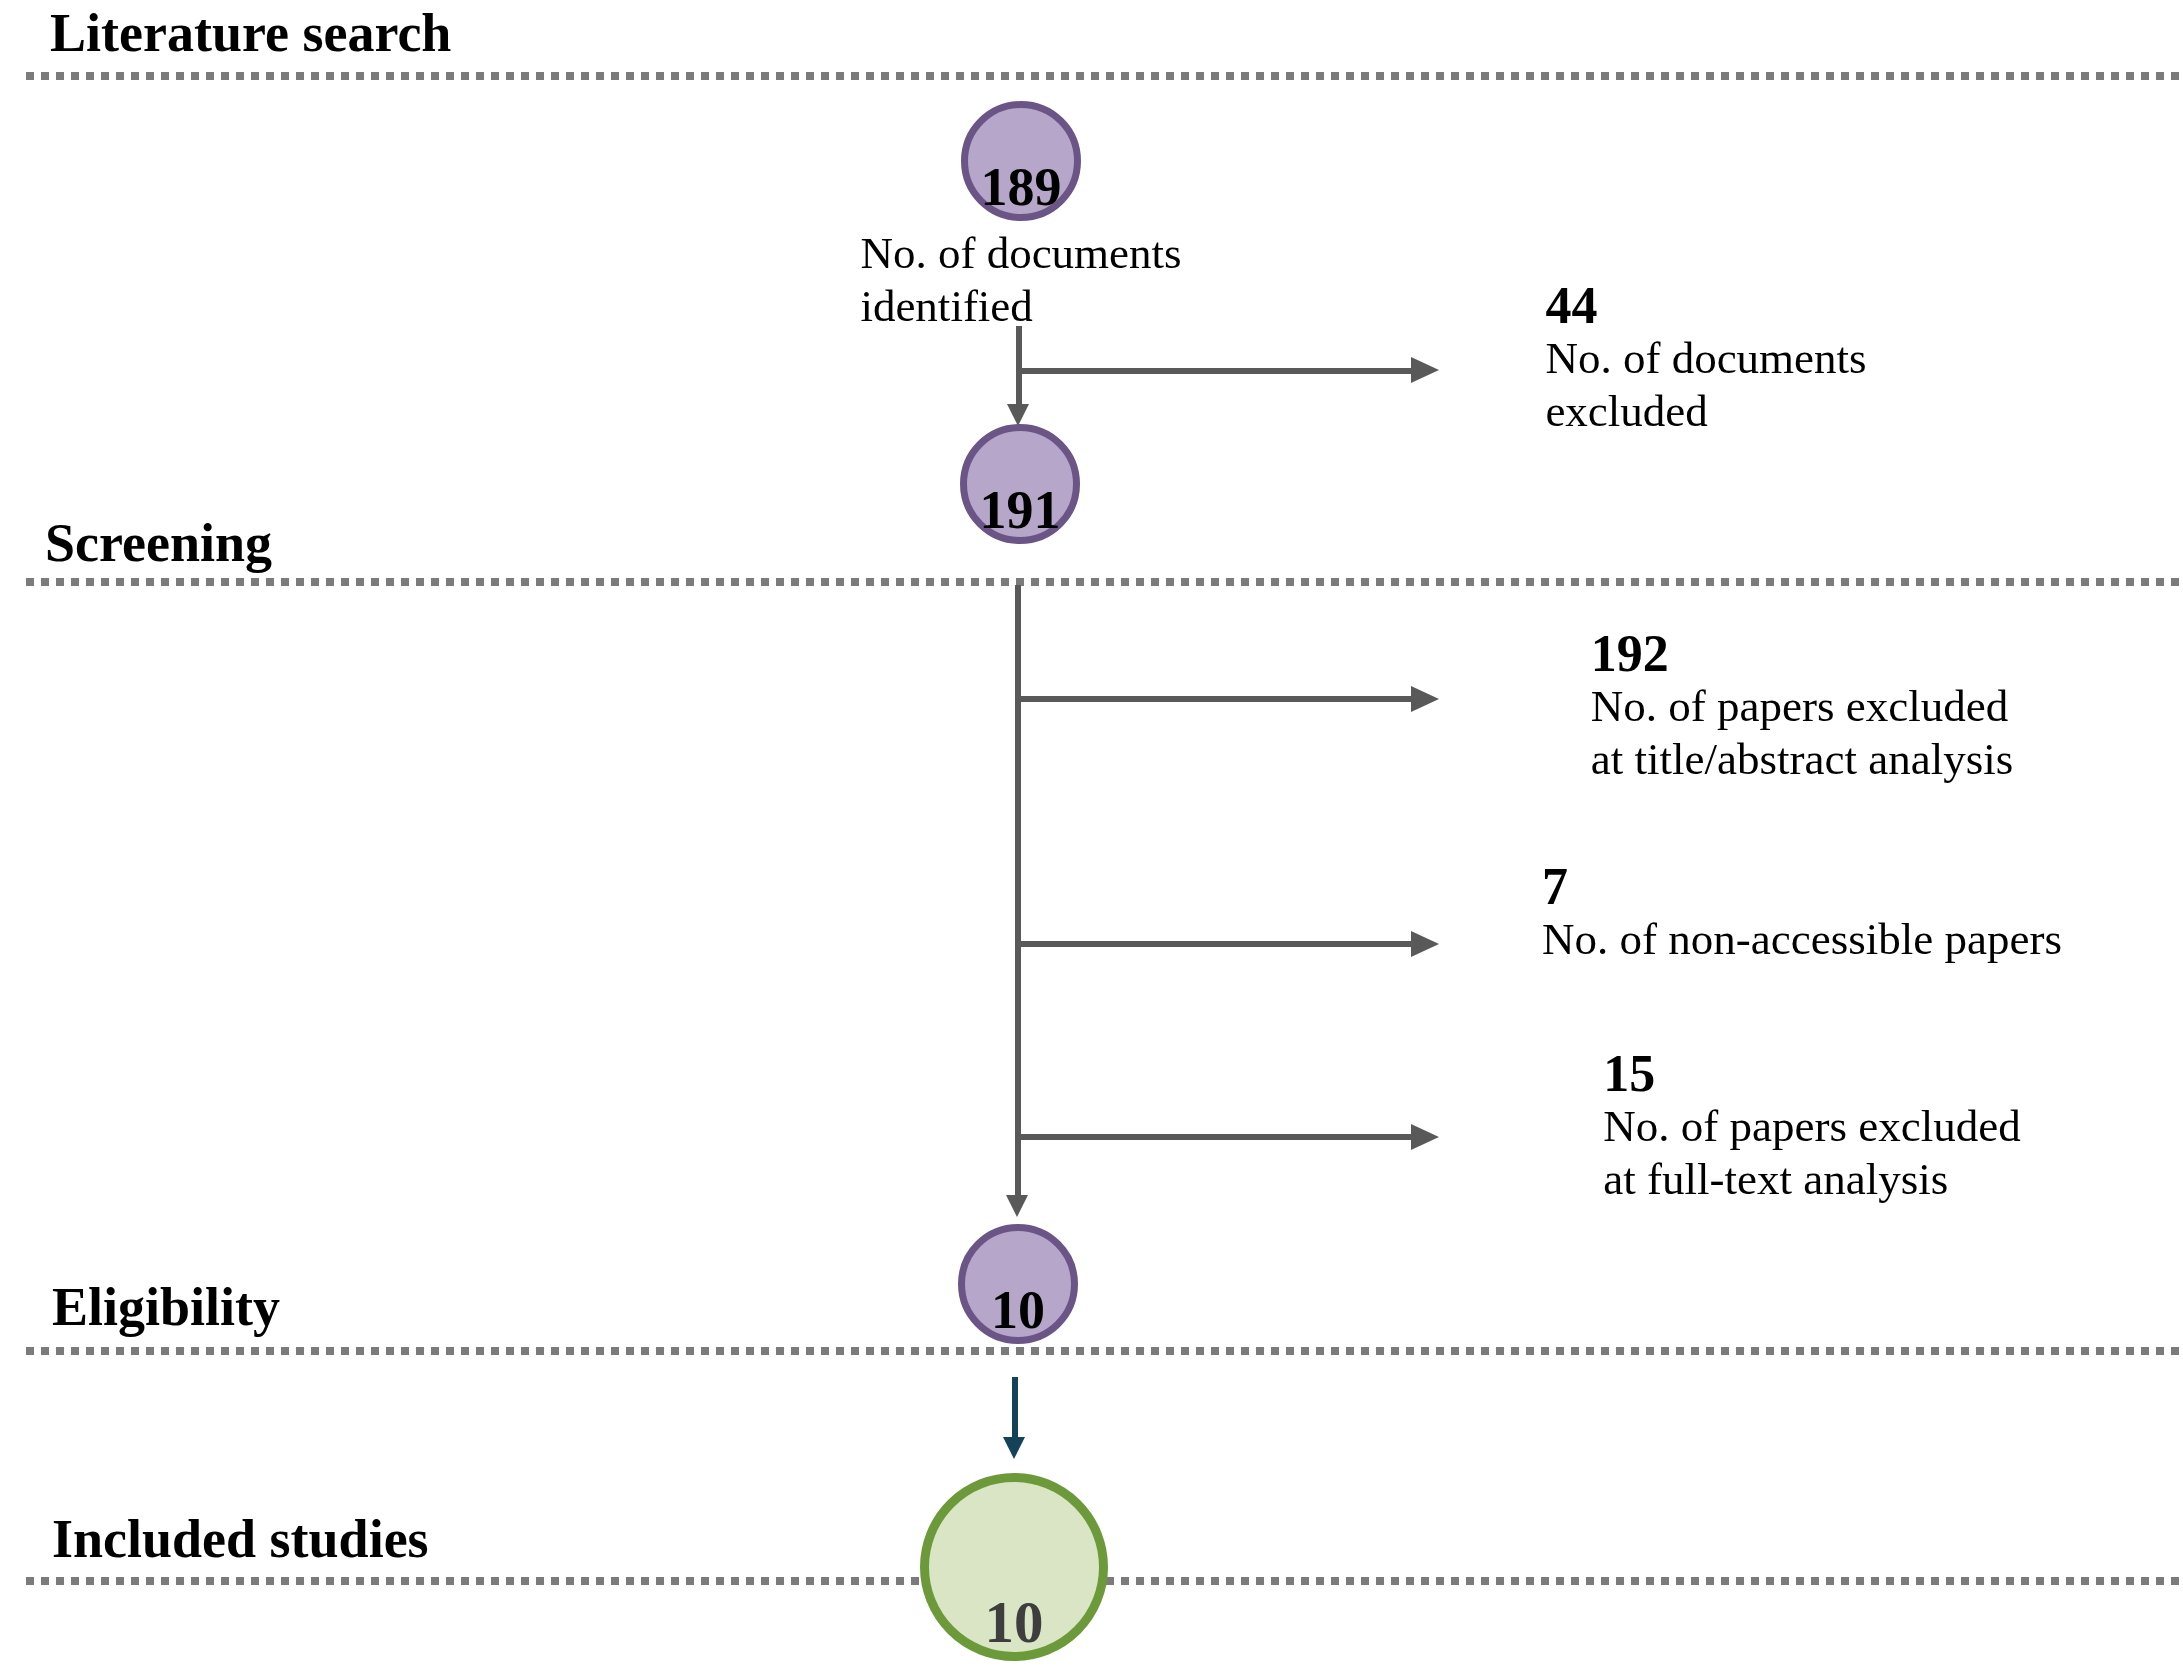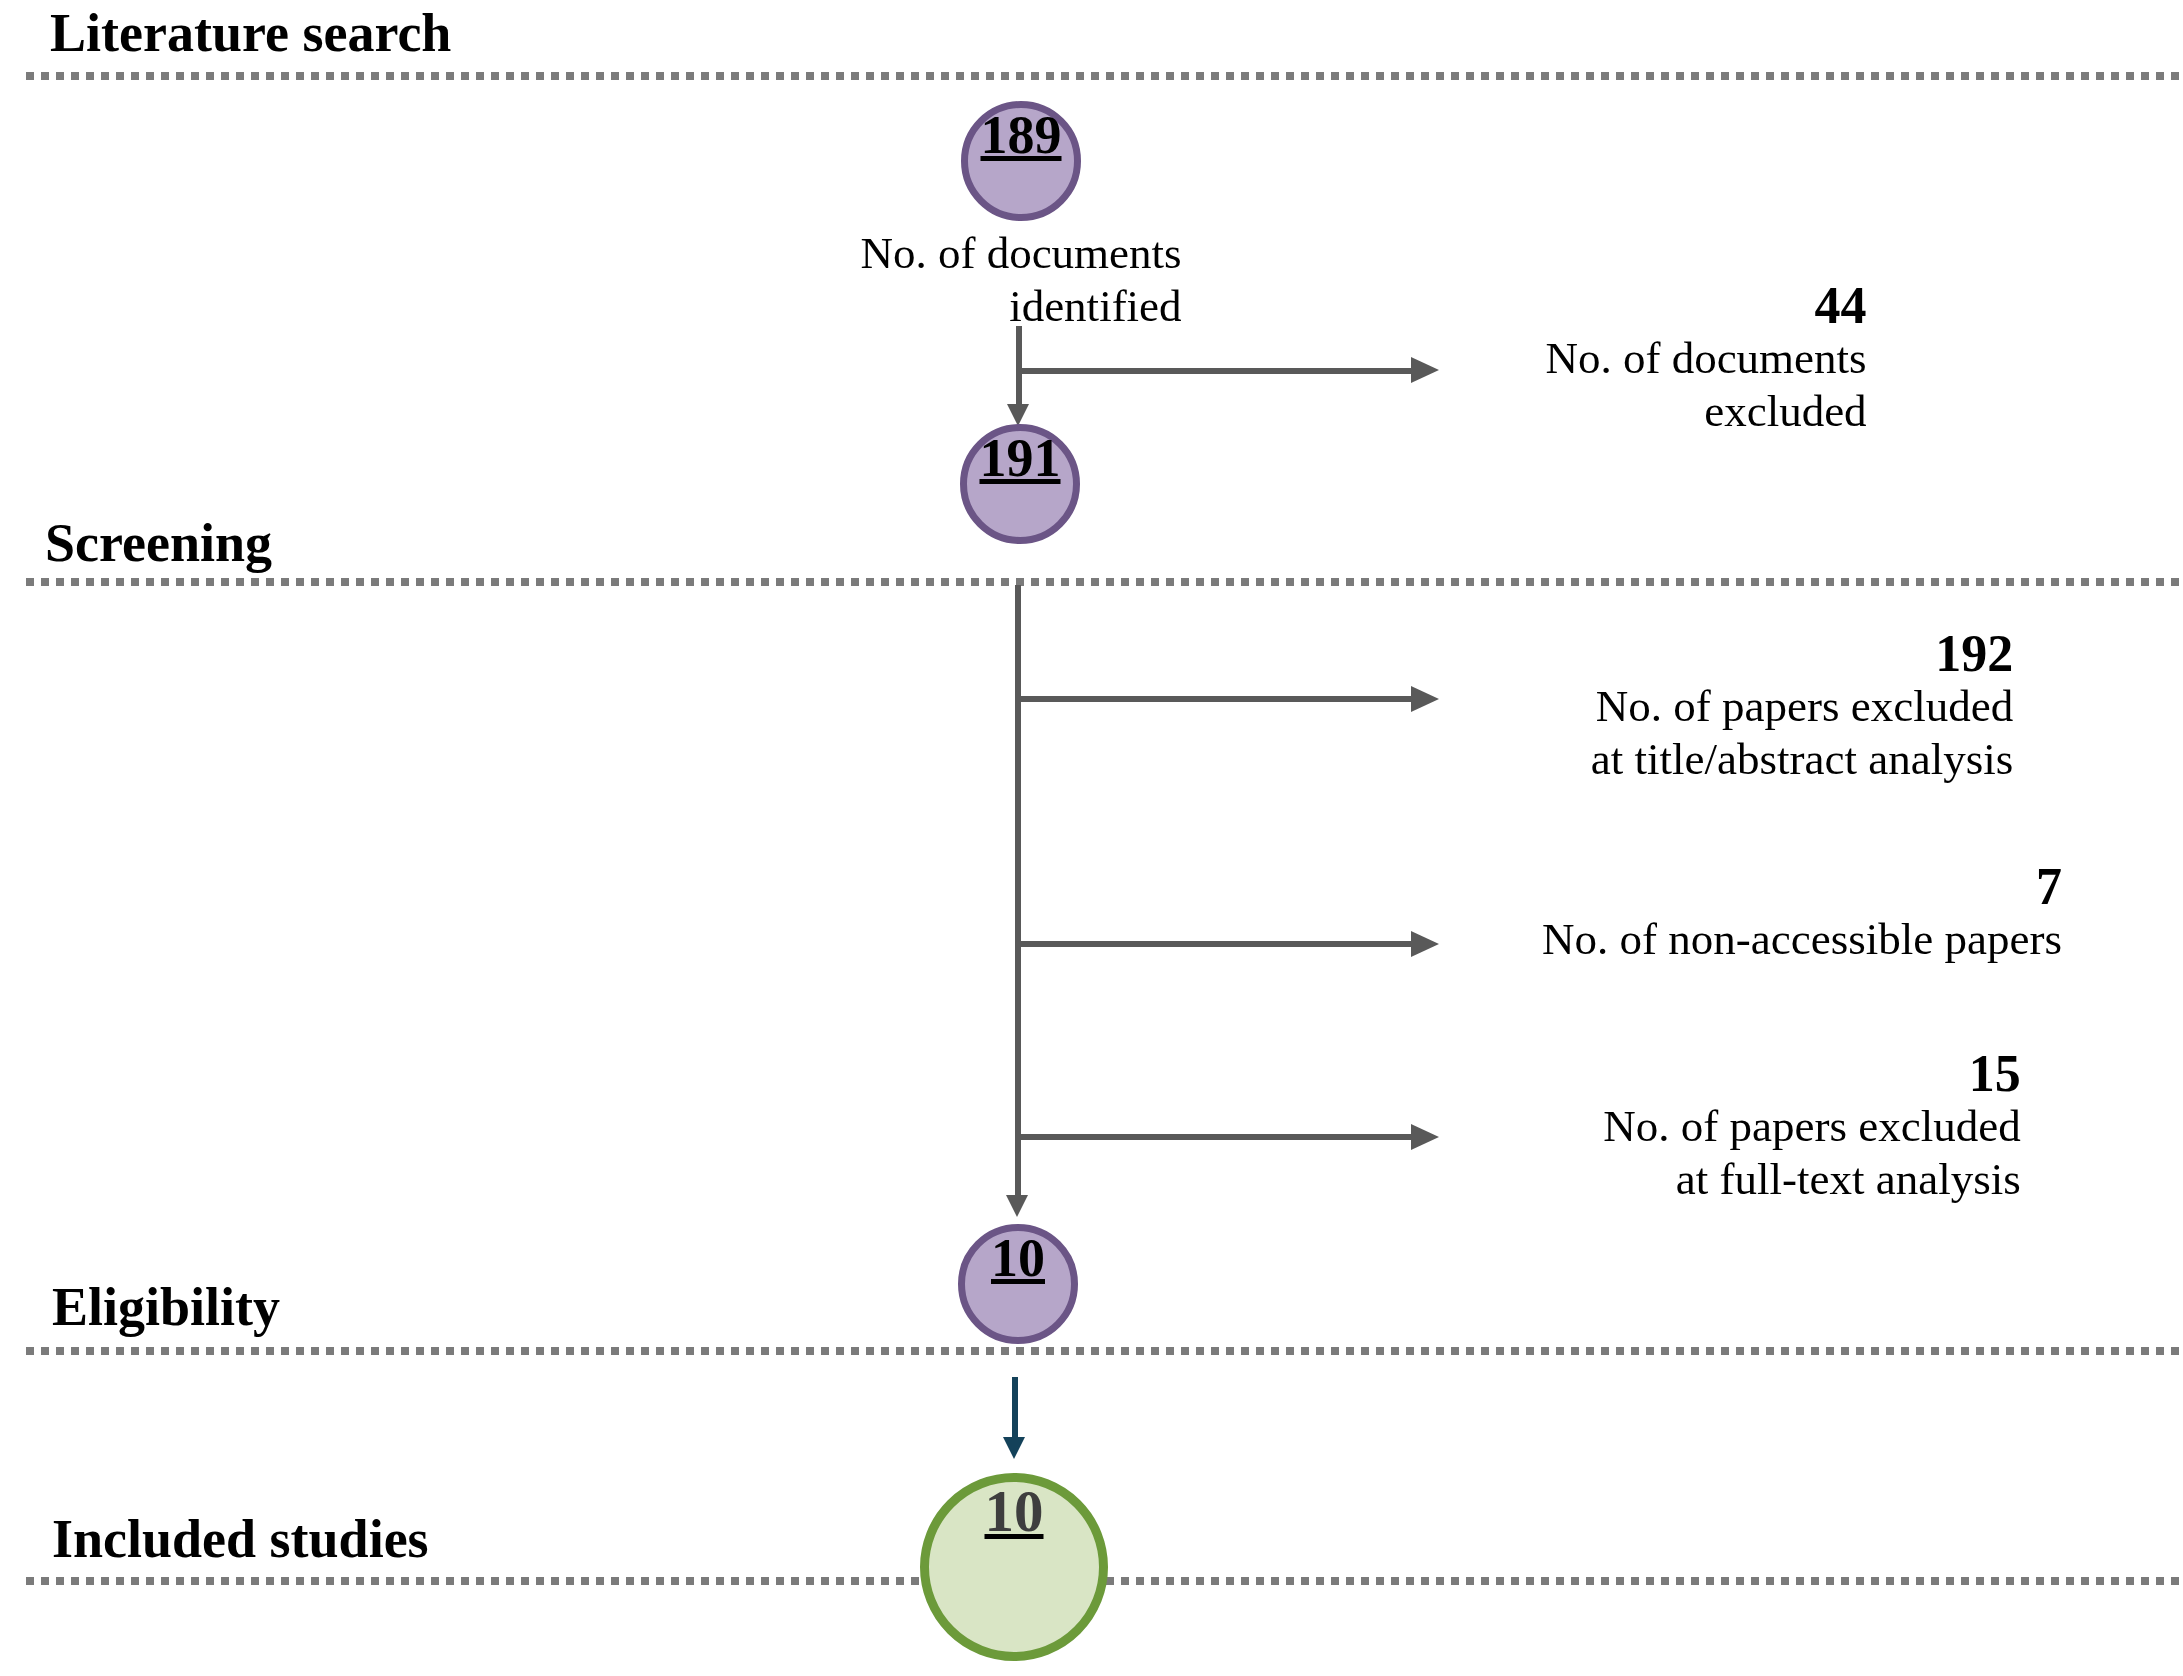--- a/index.html
+++ b/index.html
@@ -4,37 +4,37 @@
 <style>
   html,body{margin:0;padding:0;background:#ffffff;}
   body{width:2183px;height:1676px;position:relative;font-family:"Liberation Serif","DejaVu Serif",serif;}
   .stage{position:absolute;left:0;top:0;width:2183px;height:1676px;background:#ffffff;overflow:hidden;}
 
   .section-label{position:absolute;font-weight:700;font-size:54px;line-height:1;color:var(--text-black,#000);white-space:nowrap;z-index:3;text-align:center;}
 
   .divider{position:absolute;left:26px;right:0;height:8.4px;z-index:0;
     background:repeating-linear-gradient(to right,var(--divider-gray,#7b7b7b) 0 7.7px,transparent 7.7px 15px);}
 
-  .circle{position:absolute;border-radius:50%;box-sizing:border-box;display:flex;align-items:flex-start;justify-content:center;z-index:2;
-    background:var(--node-fill,#b6a6c9);border:7px solid var(--node-border,#6b5586);text-decoration:underline;}
+  .circle{position:absolute;border-radius:50%;box-sizing:border-box;display:flex;align-items:flex-end;justify-content:center;z-index:2;
+    background:var(--node-fill,#b6a6c9);border:7px solid var(--node-border,#6b5586);}
   .circle .num{font-weight:700;font-size:54px;color:var(--text-black,#000);line-height:1;}
   .circle.small{width:120px;height:120px;}
   .circle.big{width:188px;height:188px;border-width:9px;background:var(--included-fill,#d9e5c5);border-color:var(--included-border,#6c9a3a);}
   .circle.big .num{font-size:59px;color:var(--included-text,#3e3e3e);}
 
   .vline{position:absolute;width:5.8px;background:var(--connector-gray,#595959);z-index:1;}
   .hline{position:absolute;height:5.8px;background:var(--connector-gray,#595959);z-index:1;}
   .arrow-right{position:absolute;width:0;height:0;z-index:1;
     border-top:13.5px solid transparent;border-bottom:13.5px solid transparent;border-left:28px solid var(--connector-gray,#595959);}
   .arrow-down{position:absolute;width:0;height:0;z-index:1;
     border-left:11.6px solid transparent;border-right:11.6px solid transparent;border-top:22px solid var(--connector-gray,#595959);}
   .vline.navy{background:var(--final-arrow-navy,#14425a);}
   .arrow-down.navy{border-top-color:var(--final-arrow-navy,#14425a);}
 
-  .center-text{position:absolute;transform:translateX(-50%);text-align:right;font-size:45px;line-height:1.17;color:var(--text-black,#000);white-space:nowrap;z-index:1;}
+  .center-text{position:absolute;transform:translateX(-50%);text-align:left;font-size:45px;line-height:1.17;color:var(--text-black,#000);white-space:nowrap;z-index:1;}
   .center-text .num{display:block;font-weight:700;font-size:52px;line-height:52px;}
   .center-text .line{display:block;}
 </style>
 </head>
 <body>
 
 <div class="stage">
 
   <div class="section-label" style="left:50px;top:6.4px;">Literature search</div>
   <div class="divider" style="top:72px;"></div>

